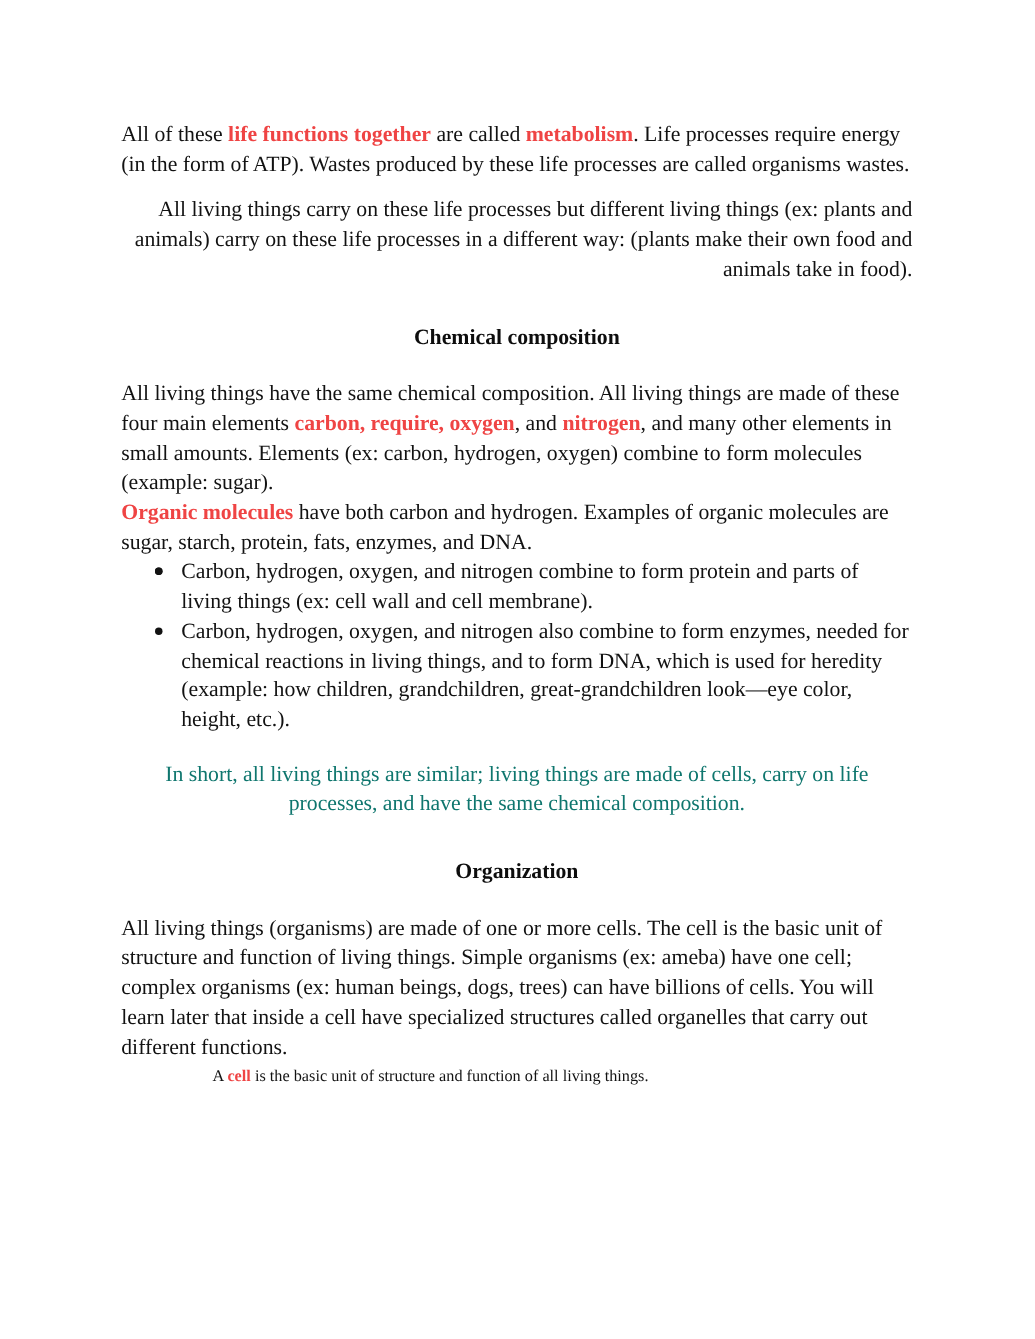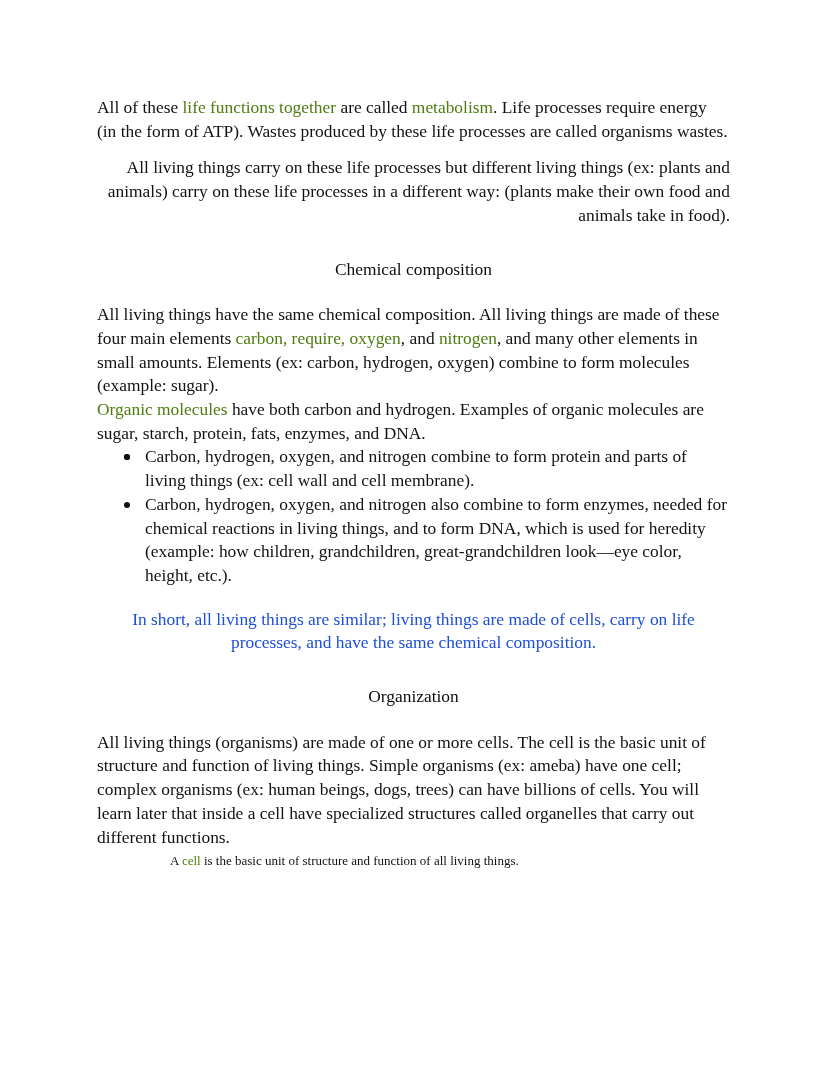--- a/index.html
+++ b/index.html
@@ -36,35 +36,35 @@
     color: #121212;
   }
   .para-gap {
     margin-top: 13px;
     text-align: right;
   }
   .heading {
     margin: 0;
     font-size: 17.4px;
     line-height: 23.7px;
-    font-weight: normal;
+    font-weight: bold;
     text-align: center;
     color: #0d0d0d;
   }
   .heading-chemical {
     margin-top: 30px;
     margin-bottom: 22px;
   }
   .heading-organization {
     margin-top: 30px;
     margin-bottom: 22px;
   }
   b, .bold {
-    font-weight: normal;
-    color: #4d7c0f;
+    font-weight: bold;
+    color: #ef4444;
   }
   ul.bullets {
     margin: 0;
     padding: 0;
     list-style: none;
   }
   ul.bullets li {
     position: relative;
     padding-left: 48px;
     font-size: 17.4px;
@@ -80,21 +80,21 @@
     border-radius: 50%;
     background: #121212;
   }
   .summary-block {
     margin-top: 20px;
     margin-bottom: 0;
     padding: 0 30px;
     text-align: center;
     font-size: 17.4px;
     line-height: 23.7px;
-    color: #1d4ed8;
+    color: #0f766e;
   }
   .indent-line {
     text-indent: 73px;
     font-size: 13px;
     line-height: 23.7px;
     color: #121212;
   }
 </style>
 </head>
 <body>

